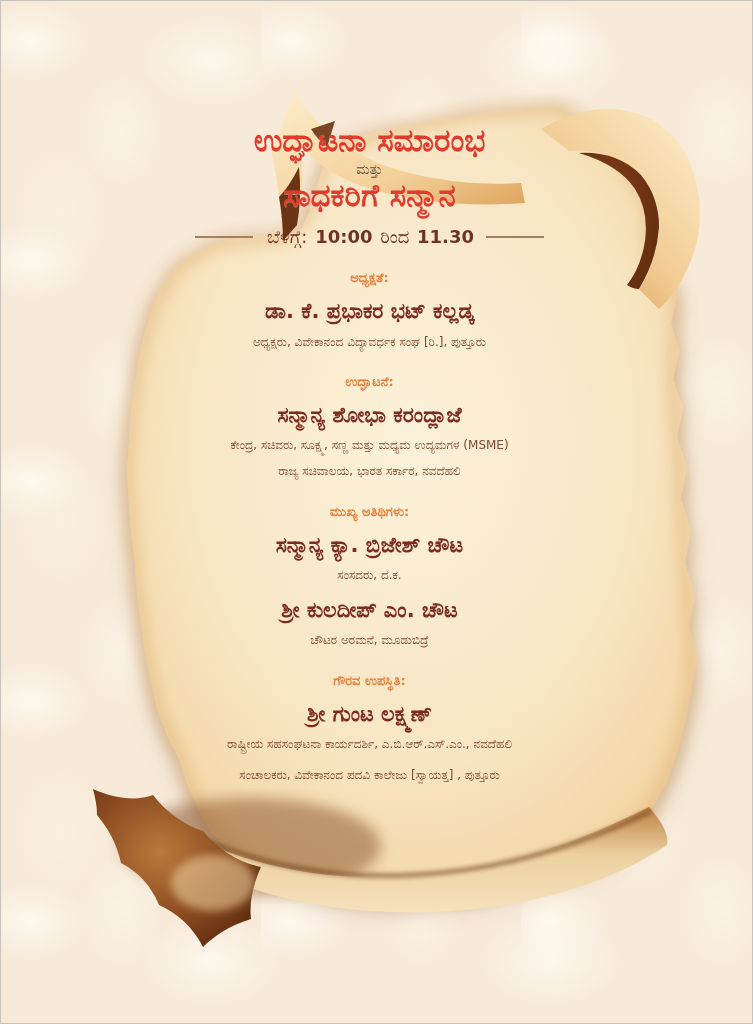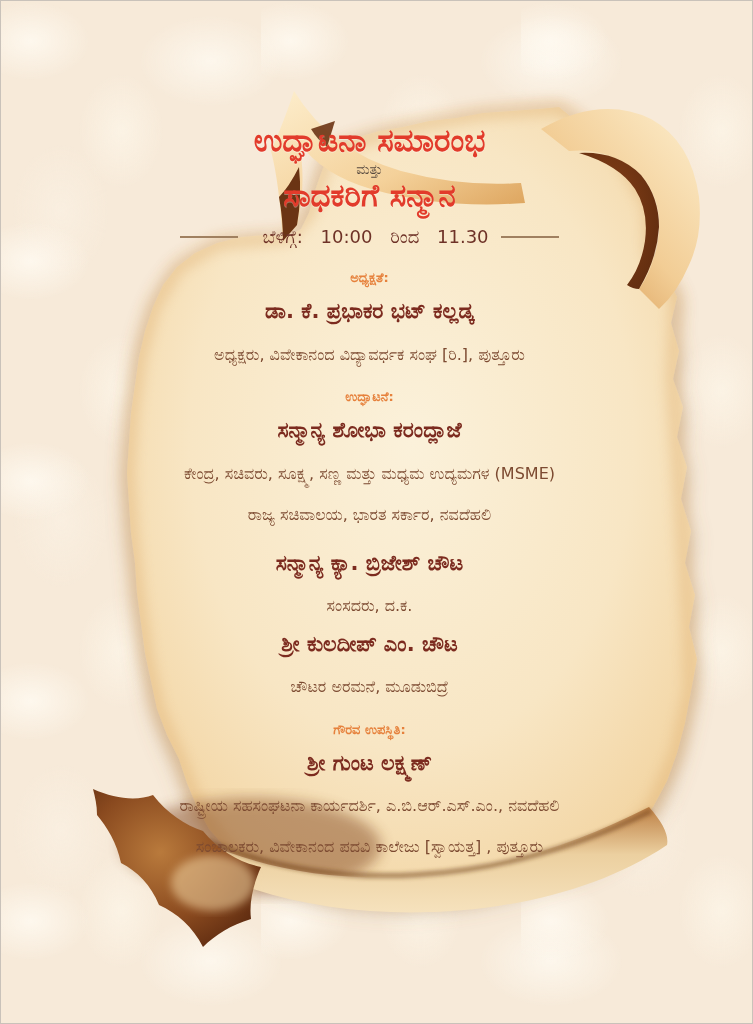--- a/index.html
+++ b/index.html
@@ -26,36 +26,36 @@
     font-size:31px;font-weight:700;line-height:1.12;
     color:var(--title-red,#e23b2b);
     text-shadow:0 1px 0 rgba(255,255,255,.35);
   }
   .conj{font-size:14px;color:var(--conjunction-gray,#57493f);margin-top:3px;}
   .title-main.second{}
   .time-line{
     margin-top:14px;font-size:18px;color:var(--time-maroon,#6e3227);
     display:flex;align-items:center;justify-content:center;gap:12px;
   }
-  .time-line b{font-weight:400;}
+  .time-line b{font-weight:700;}
   .rule{display:inline-block;width:58px;height:2px;background:var(--rule-brown,#a08060);}
-  .time-text span{margin:0 12px;}
+  .time-text span{margin:0 2px;}
   .sec{margin-top:22px;}
   .sec-heading{
     font-size:13px;font-weight:700;color:var(--heading-orange,#e6813c);
     margin-bottom:4px;
   }
   .entry{margin-top:12px;}
   .entry:first-of-type{margin-top:0;}
   .name{
     font-size:21px;font-weight:700;color:var(--name-maroon,#7c2b1f);
     line-height:1.3;
   }
   .name .suffix{font-size:18px;font-weight:400;color:var(--name-maroon,#7c2b1f);}
-  .desc{font-size:16px;color:var(--body-brown,#7c4a31);line-height:1.6;margin-top:16px;}
+  .desc{font-size:12px;color:var(--body-brown,#7c4a31);line-height:1.6;margin-top:7px;}
 </style>
 </head>
 <body>
 
 <div class="page">
 
   <svg class="scroll-art" viewBox="0 0 753 1024" xmlns="http://www.w3.org/2000/svg">
     <defs>
       <radialGradient id="gBody" cx="50%" cy="42%" r="78%">
         <stop offset="0" stop-color="#fbf1da"></stop>
@@ -196,20 +196,21 @@
     <div class="sec">
       <div class="sec-heading">ಉದ್ಘಾಟನೆ:</div>
       <div class="entry">
         <div class="name">ಸನ್ಮಾನ್ಯ ಶೋಭಾ ಕರಂದ್ಲಾಜೆ</div>
         <div class="desc">ಕೇಂದ್ರ, ಸಚಿವರು, ಸೂಕ್ಷ್ಮ, ಸಣ್ಣ ಮತ್ತು ಮಧ್ಯಮ ಉದ್ಯಮಗಳ (MSME)</div>
         <div class="desc">ರಾಜ್ಯ ಸಚಿವಾಲಯ, ಭಾರತ ಸರ್ಕಾರ, ನವದೆಹಲಿ</div>
       </div>
     </div>
 
     <div class="sec">
+      <div class="sec-heading">ಮುಖ್ಯ ಅತಿಥಿಗಳು:</div>
       <div class="entry">
         <div class="name">ಸನ್ಮಾನ್ಯ ಕ್ಯಾ. ಬ್ರಿಜೇಶ್ ಚೌಟ</div>
         <div class="desc">ಸಂಸದರು, ದ.ಕ.</div>
       </div>
       <div class="entry">
         <div class="name">ಶ್ರೀ ಕುಲದೀಪ್ ಎಂ. ಚೌಟ</div>
         <div class="desc">ಚೌಟರ ಅರಮನೆ, ಮೂಡುಬಿದ್ರೆ</div>
       </div>
     </div>
 

